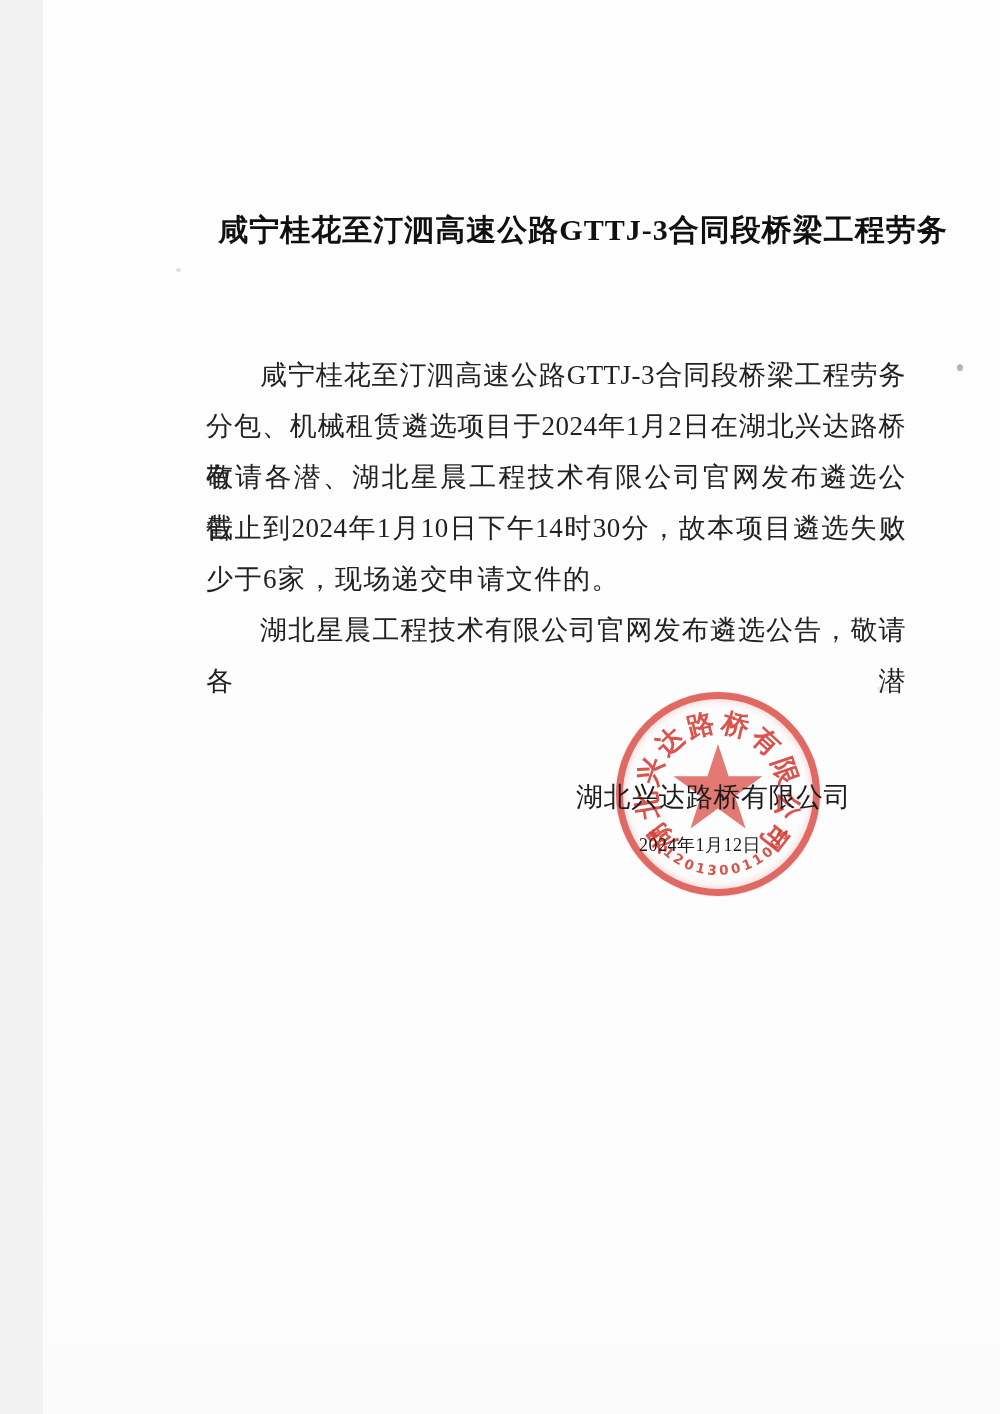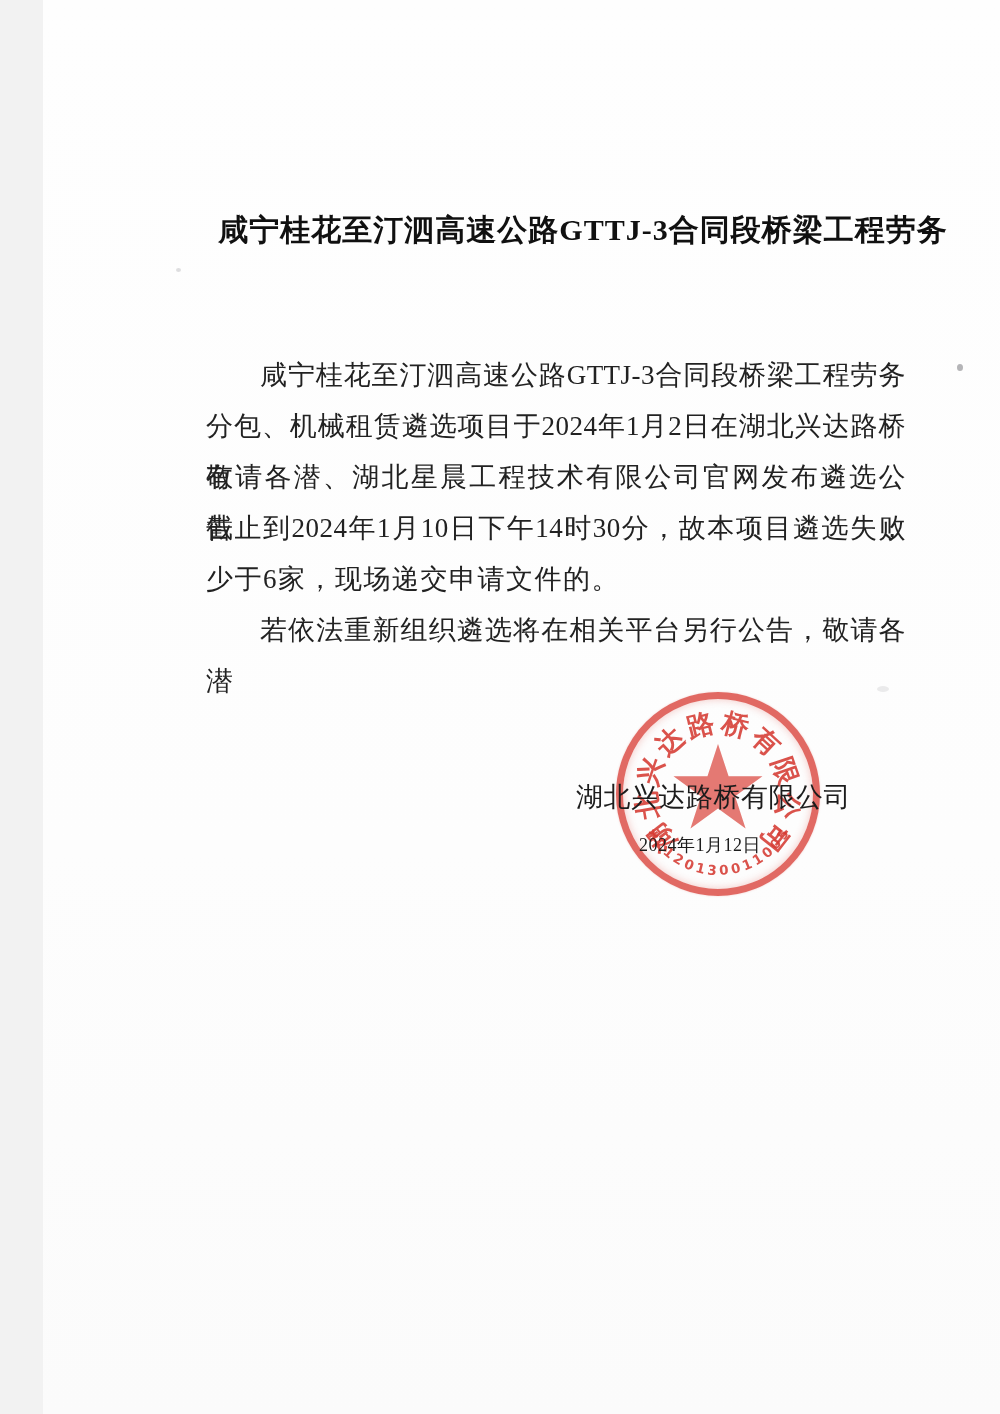--- a/index.html
+++ b/index.html
@@ -121,21 +121,21 @@
   <h1 class="title">
     <div>咸宁桂花至汀泗高速公路GTTJ-3合同段桥梁工程劳务</div>
   </h1>
 
   <div class="body-text">
     <div class="body-line justify indent">咸宁桂花至汀泗高速公路GTTJ-3合同段桥梁工程劳务</div>
     <div class="body-line justify">分包、机械租赁遴选项目于2024年1月2日在湖北兴达路桥有</div>
     <div class="body-line justify">敬请各潜、湖北星晨工程技术有限公司官网发布遴选公告，</div>
     <div class="body-line justify">截止到2024年1月10日下午14时30分，故本项目遴选失败</div>
     <div class="body-line">少于6家，现场递交申请文件的。</div>
-    <div class="body-line justify indent">若依法重新组织遴选将在相关平台另行公告，敬请各潜</div>
+    <div class="body-line justify indent">湖北星晨工程技术有限公司官网发布遴选公告，敬请各潜</div>
   </div>
 
   <div class="sig-company">湖北兴达路桥有限公司</div>
   <div class="sig-date">2024年1月12日</div>
 
   <div class="seal">
     <div class="seal-ring"></div>
     <div class="seal-star">★</div>
     <div class="seal-arc-top" id="seal-arc-top">
         <span style="transform: translate(-50%, -50%) rotate(-128deg) translateY(-71px);">湖</span>

